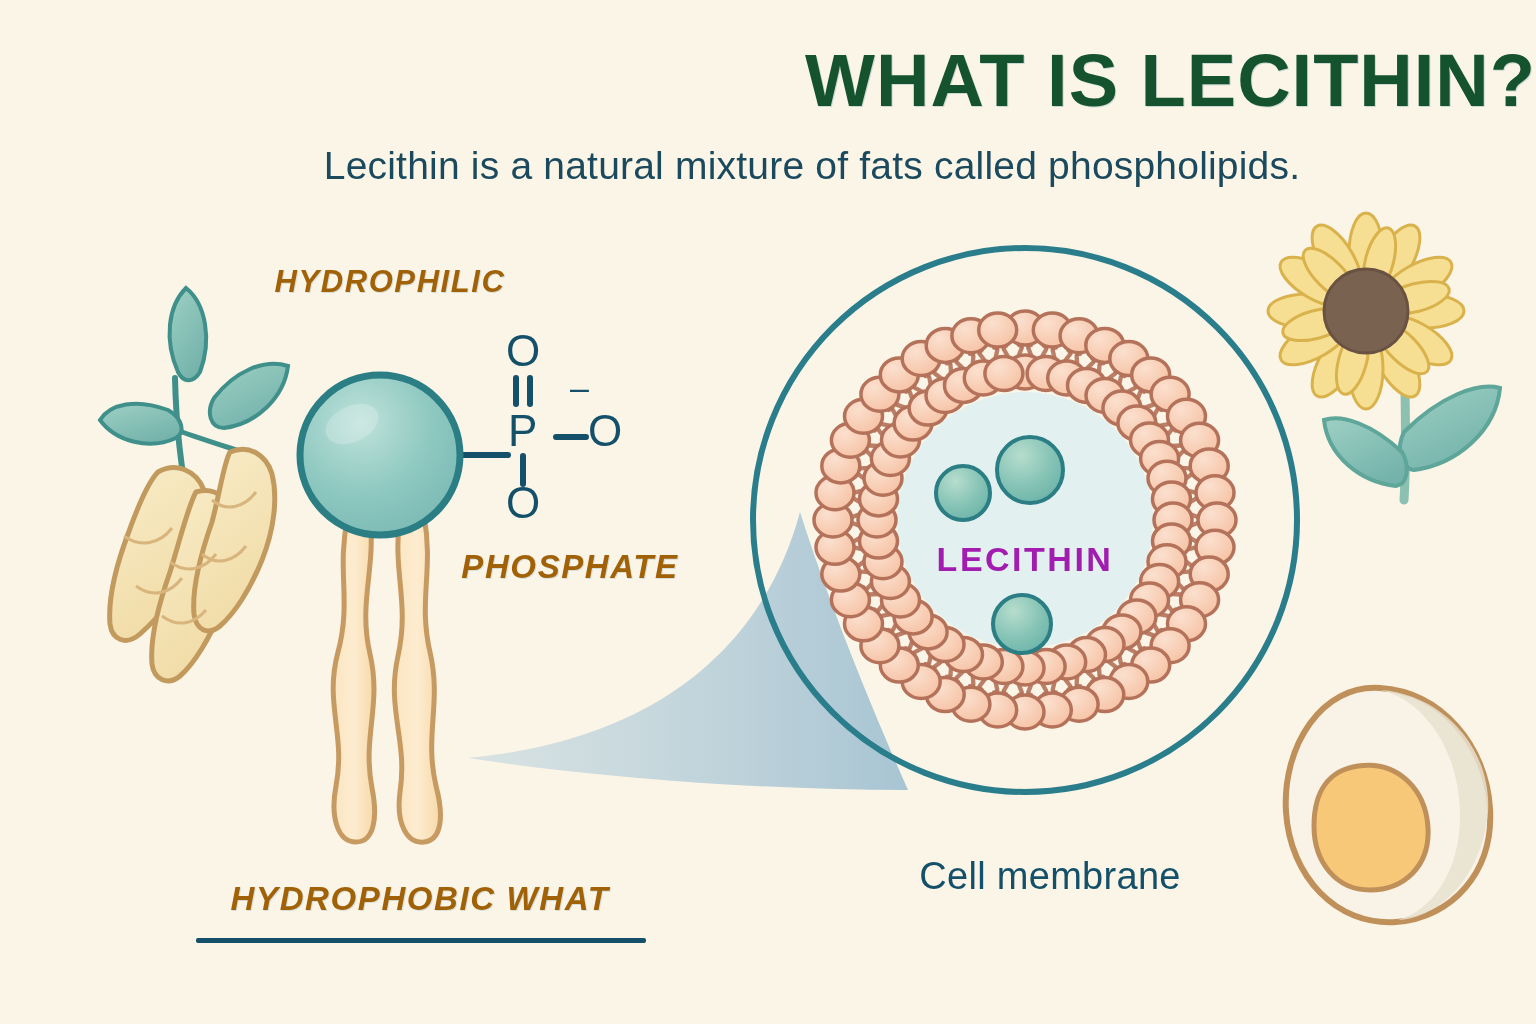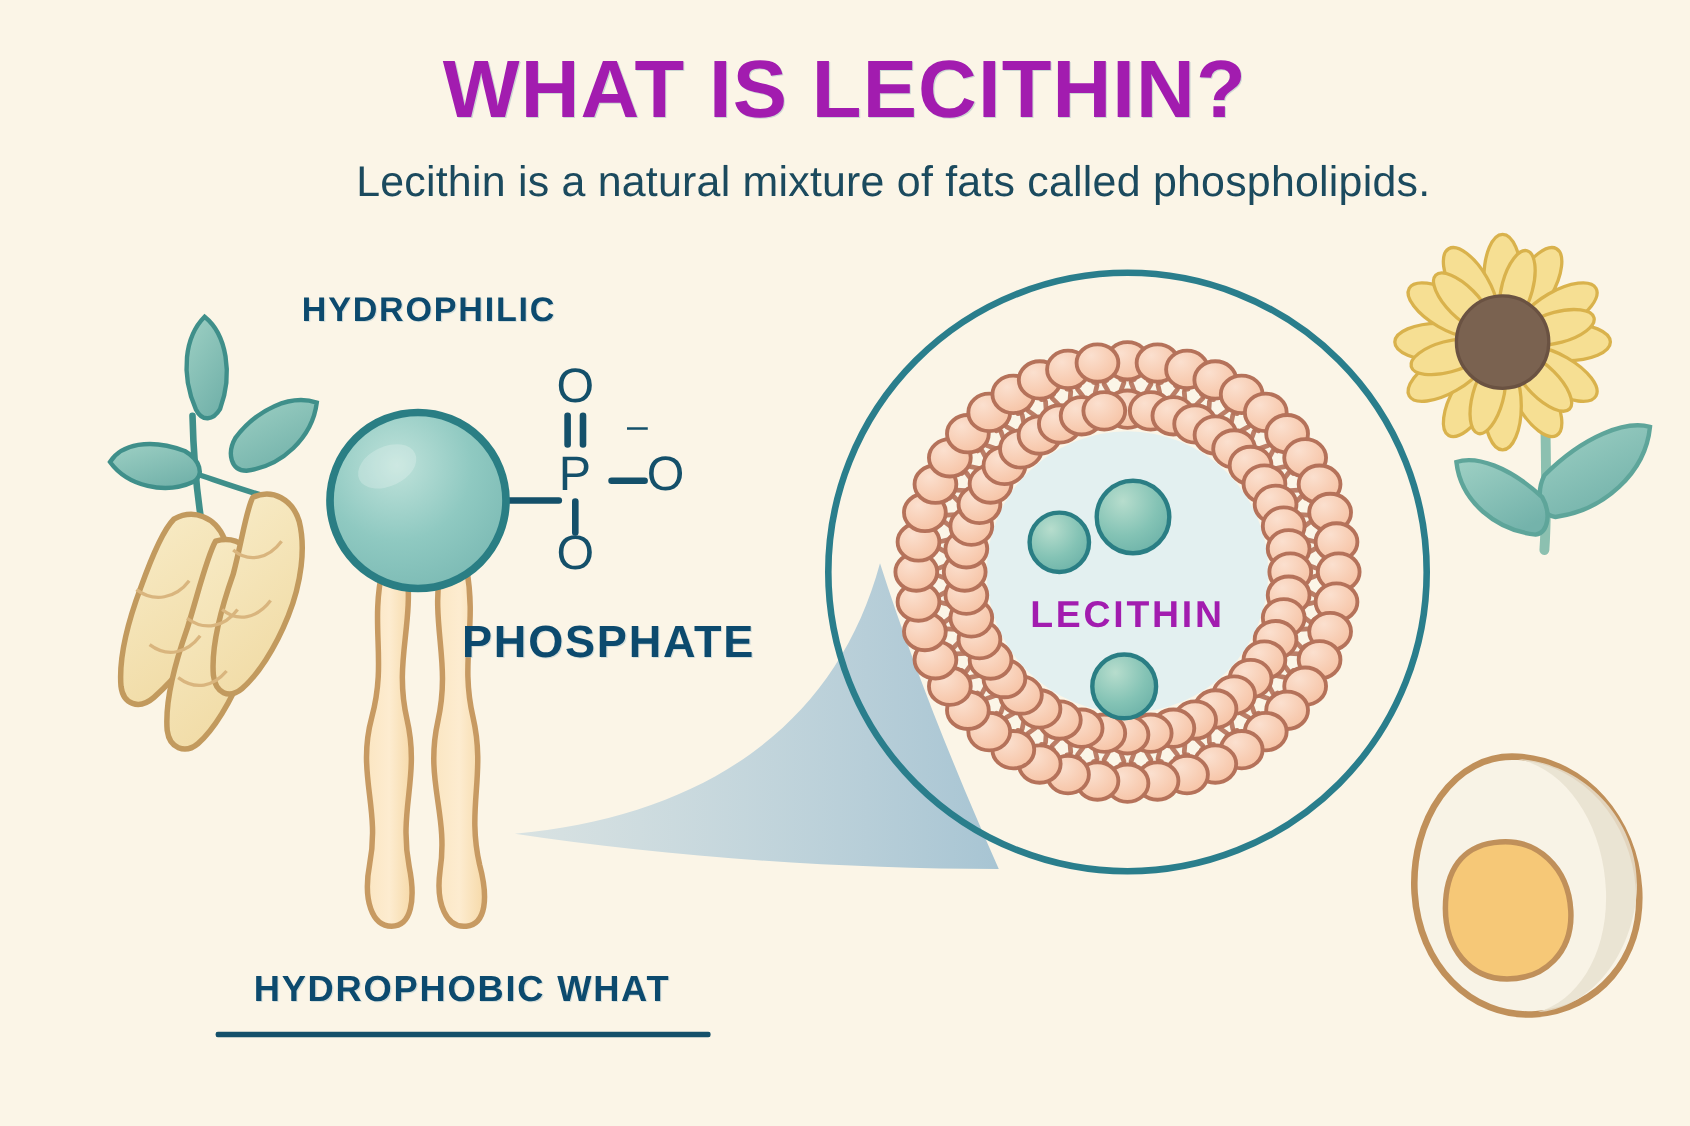--- a/index.html
+++ b/index.html
@@ -15,59 +15,60 @@
     background: #fbf5e7;
     overflow: hidden;
     font-family: "Liberation Sans", sans-serif;
   }
 
   
   #title {
     position: absolute;
     left: 0; top: 38px;
     width: 1536px;
-    text-align: center;
+    text-align: right;
     font-family: "Liberation Sans", sans-serif;
     font-size: 74px;
     font-weight: bold;
     letter-spacing: 1px;
-    color: #a21caf;
+    color: #14532d;
     text-shadow: 1px 1px 0 rgba(120,160,175,.35);
   }
   #subtitle {
     position: absolute;
     left: 0; top: 144px;
     width: 1536px;
     text-align: center;
     font-size: 39px;
     font-weight: 400;
     color: #1b4a5e;
     letter-spacing: .2px;
     margin-left: 44px;
   }
 
   .lbl {
     position: absolute;
-    color: #0c4a6e;
+    color: #a16207;
     font-weight: bold;
     letter-spacing: 1.6px;
     text-shadow: 1px 1px 0 rgba(130,170,185,.3);
+    font-style: italic;
   }
   #label-hydrophilic {
     left: 180px; top: 256px;
     width: 420px;
     text-align: center;
     font-size: 31px;
     line-height: 52px;
   }
   #label-phosphate {
-    left: 420px; top: 560px;
+    left: 420px; top: 548px;
     width: 300px;
-    text-align: left;
-    font-size: 41px;
+    text-align: center;
+    font-size: 33px;
   }
   #label-hydrophobic {
     left: 150px; top: 880px;
     width: 540px;
     text-align: center;
     font-size: 33px;
   }
   #hydrophobic-rule {
     position: absolute;
     left: 196px; top: 938px;
@@ -567,20 +568,21 @@
 
   <div class="lbl" id="label-hydrophilic">
     <div>HYDROPHILIC</div>
   </div>
 
   <div class="lbl" id="label-phosphate">PHOSPHATE</div>
 
   <div class="lbl" id="label-hydrophobic">HYDROPHOBIC WHAT</div>
   <div id="hydrophobic-rule"></div>
 
+  <div id="label-cell-membrane">Cell membrane</div>
   <div id="label-lecithin-core">LECITHIN</div>
 
   <div class="chem" id="chem-o-top">O</div>
   <div class="chem" id="chem-p">P</div>
   <div class="chem" id="chem-o-right">O</div>
   <div class="chem" id="chem-o-bottom">O</div>
   <div class="chem" id="chem-minus">–</div>
 
 </div>
 

